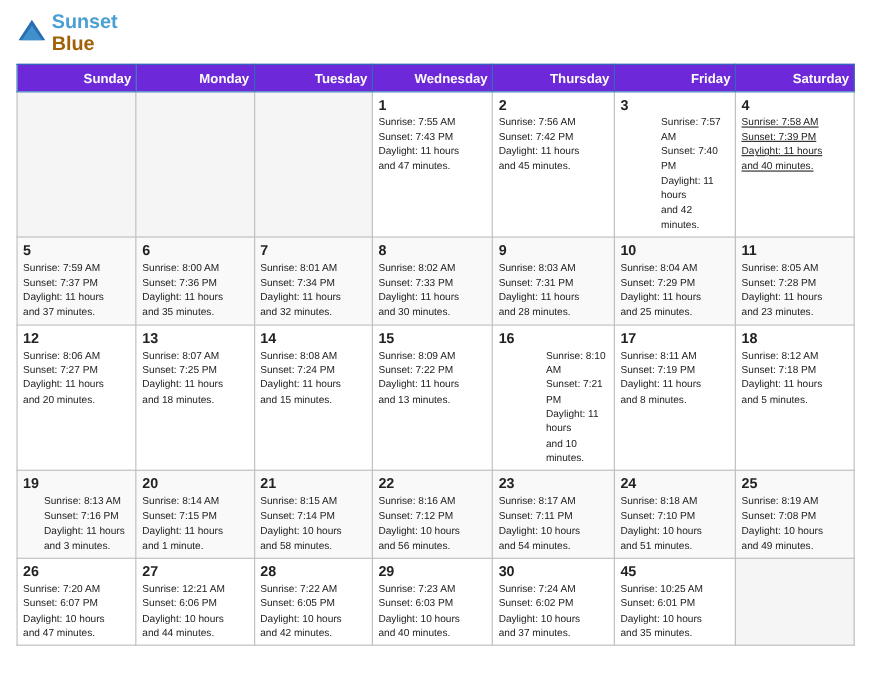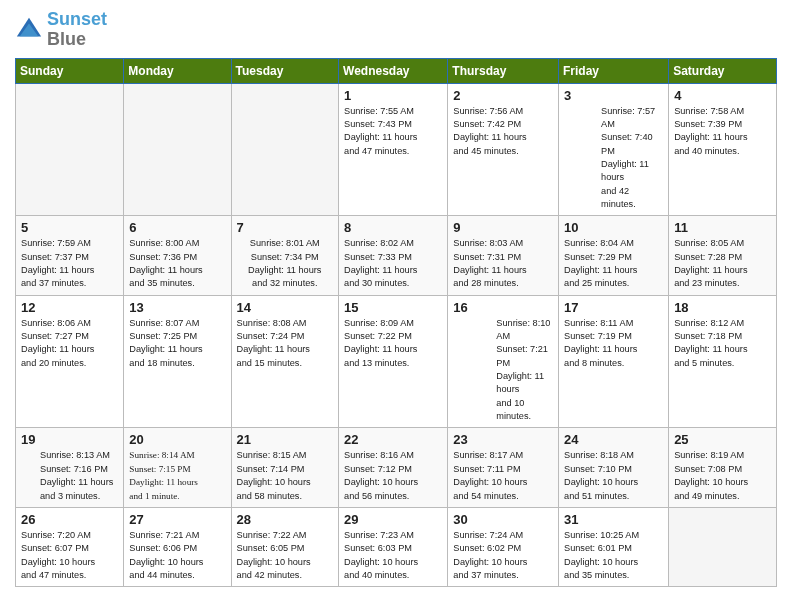--- a/index.html
+++ b/index.html
@@ -50,26 +50,26 @@
     .location {
       font-size: 14px;
       color: #444;
     }
     .calendar {
       width: 100%;
       border-collapse: collapse;
       border: 1px solid #bbb;
     }
     .calendar th {
-      background: #4d7c0f;
+      background: #6d28d9;
       color: #fff;
       font-size: 12px;
       font-weight: bold;
       padding: 5px 4px;
-      text-align: left;
+      text-align: right;
       border: 1px solid #2a6db5;
     }
     .calendar td {
       border: 1px solid #bbb;
       vertical-align: top;
       padding: 4px 5px;
       width: 113px;
       min-height: 80px;
       font-size: 9.5px;
       color: #222;
@@ -101,21 +101,21 @@
 
 <div class="page">
   <div class="header">
     <div class="logo">
       <svg class="logo-icon" viewBox="0 0 30 30">
         <polygon points="15,2 28,22 2,22" fill="#2a6db5"></polygon>
         <polygon points="15,8 25,22 5,22" fill="#4a9fd4" opacity="0.7"></polygon>
       </svg>
       <div class="logo-text">
         <div><span>Sunset</span></div>
-        <div style="color:#737373">Blue</div>
+        <div style="color:#a16207">Blue</div>
       </div>
     </div>
     <div class="title-block">
       <div class="month-title"></div>
       <div class="location"></div>
     </div>
   </div>
 
   <table class="calendar">
     <thead>
@@ -150,21 +150,21 @@
           </td>
           <td>
             <span class="day-num">3</span>
             <div class="day-info" style="white-space: pre-line; margin-left: 37px;">Sunrise: 7:57 AM
 Sunset: 7:40 PM
 Daylight: 11 hours
 and 42 minutes.</div>
           </td>
           <td>
             <span class="day-num">4</span>
-            <div class="day-info" style="white-space: pre-line;">Sunrise: 7:58 AM
+            <div class="day-info" style="white-space: pre-line; text-decoration: underline;">Sunrise: 7:58 AM
 Sunset: 7:39 PM
 Daylight: 11 hours
 and 40 minutes.</div>
           </td>
         </tr>
         <tr>
           <td>
             <span class="day-num">5</span>
             <div class="day-info" style="white-space: pre-line;">Sunrise: 7:59 AM
 Sunset: 7:37 PM
@@ -173,21 +173,21 @@
           </td>
           <td>
             <span class="day-num">6</span>
             <div class="day-info" style="white-space: pre-line;">Sunrise: 8:00 AM
 Sunset: 7:36 PM
 Daylight: 11 hours
 and 35 minutes.</div>
           </td>
           <td>
             <span class="day-num">7</span>
-            <div class="day-info" style="white-space: pre-line; text-align: center;">Sunrise: 8:01 AM
+            <div class="day-info" style="white-space: pre-line;">Sunrise: 8:01 AM
 Sunset: 7:34 PM
 Daylight: 11 hours
 and 32 minutes.</div>
           </td>
           <td>
             <span class="day-num">8</span>
             <div class="day-info" style="white-space: pre-line;">Sunrise: 8:02 AM
 Sunset: 7:33 PM
 Daylight: 11 hours
 and 30 minutes.</div>
@@ -268,21 +268,21 @@
         <tr>
           <td>
             <span class="day-num">19</span>
             <div class="day-info" style="white-space: pre-line; margin-left: 19px;">Sunrise: 8:13 AM
 Sunset: 7:16 PM
 Daylight: 11 hours
 and 3 minutes.</div>
           </td>
           <td>
             <span class="day-num">20</span>
-            <div class="day-info" style="white-space: pre-line; font-family: Liberation Serif, serif;">Sunrise: 8:14 AM
+            <div class="day-info" style="white-space: pre-line;">Sunrise: 8:14 AM
 Sunset: 7:15 PM
 Daylight: 11 hours
 and 1 minute.</div>
           </td>
           <td>
             <span class="day-num">21</span>
             <div class="day-info" style="white-space: pre-line;">Sunrise: 8:15 AM
 Sunset: 7:14 PM
 Daylight: 10 hours
 and 58 minutes.</div>
@@ -319,21 +319,21 @@
         <tr>
           <td>
             <span class="day-num">26</span>
             <div class="day-info" style="white-space: pre-line;">Sunrise: 7:20 AM
 Sunset: 6:07 PM
 Daylight: 10 hours
 and 47 minutes.</div>
           </td>
           <td>
             <span class="day-num">27</span>
-            <div class="day-info" style="white-space: pre-line;">Sunrise: 7:21 AM
+            <div class="day-info" style="white-space: pre-line;">Sunrise: 12:21 AM
 Sunset: 6:06 PM
 Daylight: 10 hours
 and 44 minutes.</div>
           </td>
           <td>
             <span class="day-num">28</span>
             <div class="day-info" style="white-space: pre-line;">Sunrise: 7:22 AM
 Sunset: 6:05 PM
 Daylight: 10 hours
 and 42 minutes.</div>
@@ -346,21 +346,21 @@
 and 40 minutes.</div>
           </td>
           <td>
             <span class="day-num">30</span>
             <div class="day-info" style="white-space: pre-line;">Sunrise: 7:24 AM
 Sunset: 6:02 PM
 Daylight: 10 hours
 and 37 minutes.</div>
           </td>
           <td>
-            <span class="day-num">31</span>
+            <span class="day-num">45</span>
             <div class="day-info" style="white-space: pre-line;">Sunrise: 10:25 AM
 Sunset: 6:01 PM
 Daylight: 10 hours
 and 35 minutes.</div>
           </td>
           <td class="empty"></td>
         </tr>
       </tbody>
   </table>
 </div>

